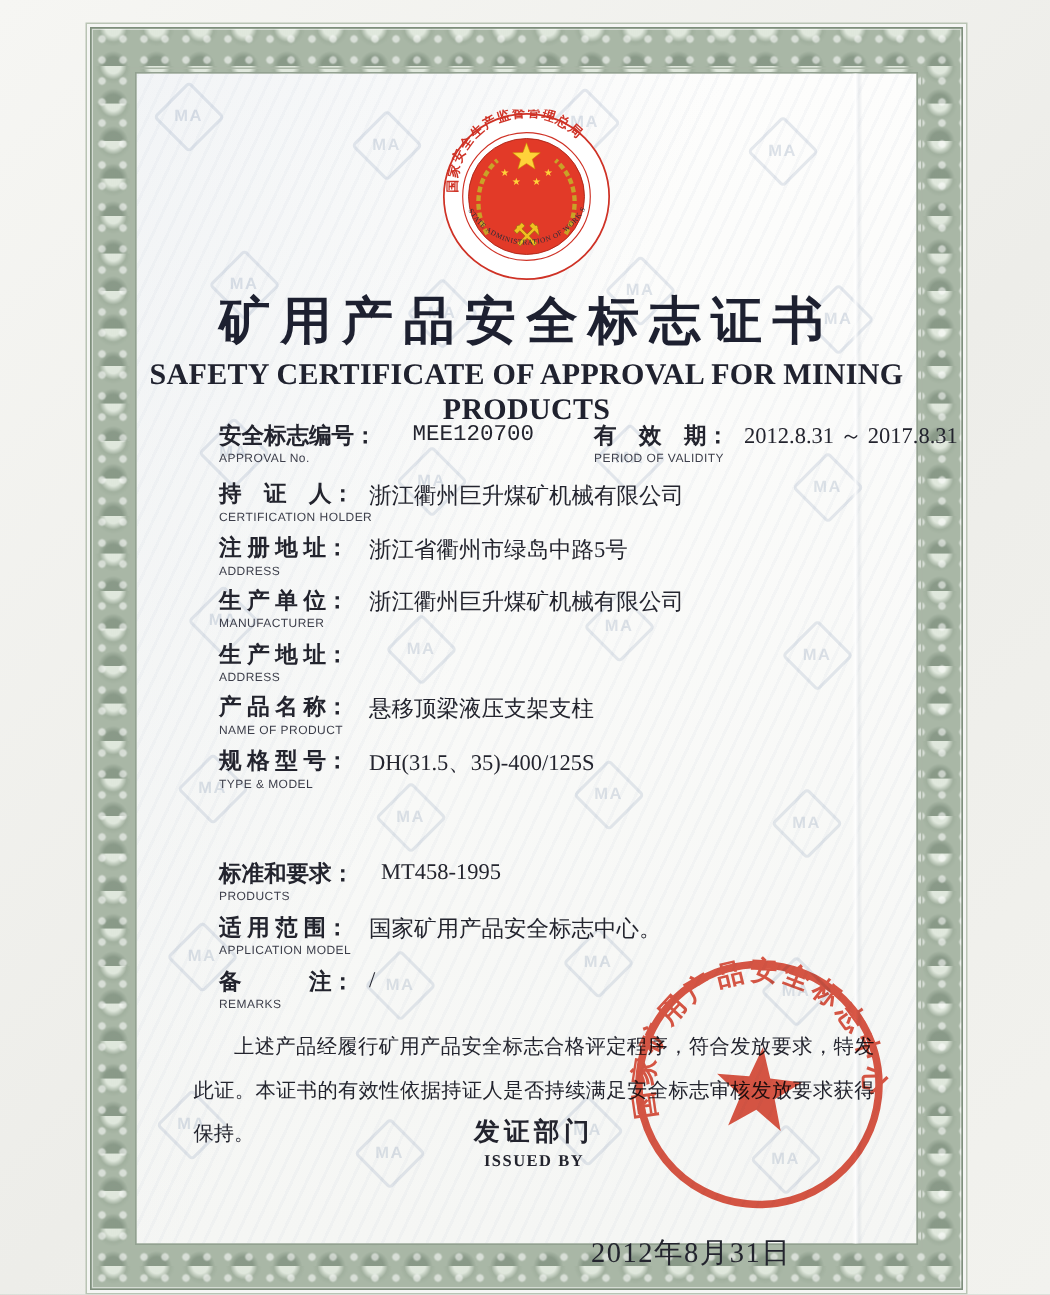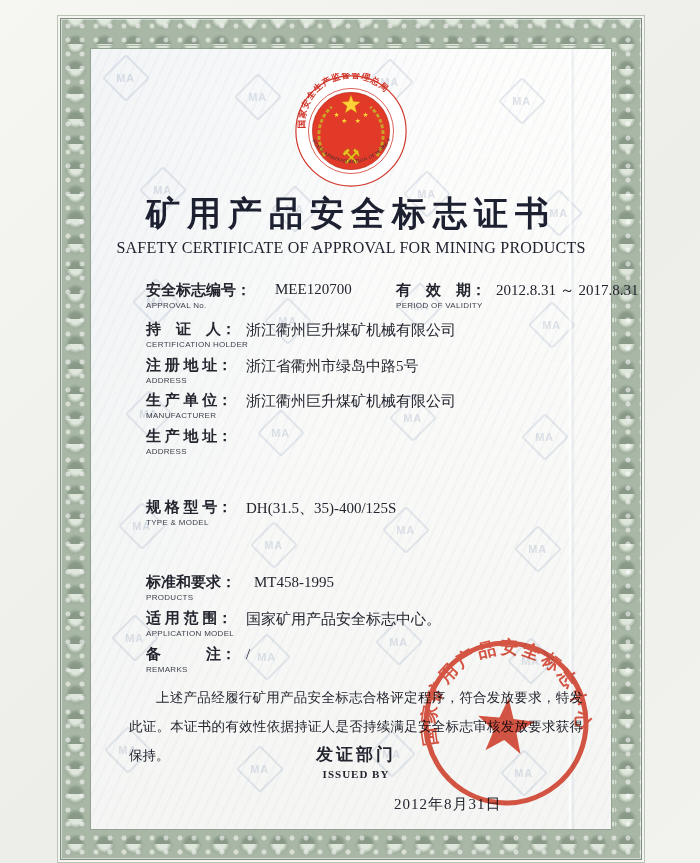--- a/index.html
+++ b/index.html
@@ -36,41 +36,41 @@
   .wm{position:absolute;width:30px;height:30px;border:2px solid rgba(132,152,178,.20);
     transform:rotate(45deg);display:flex;align-items:center;justify-content:center;border-radius:3px;}
   .wm span{transform:rotate(-45deg);font-family:"Liberation Sans",sans-serif;font-weight:bold;
     font-size:11px;color:rgba(132,152,178,.26);letter-spacing:1px;}
   
   .emblem{position:absolute;left:50%;top:24px;transform:translateX(-50%);width:116px;height:116px;}
   
   .title-zh{position:absolute;left:0;right:0;top:142px;text-align:center;
     font-size:34px;font-weight:bold;letter-spacing:7px;color:#1d2030;}
   .title-en{position:absolute;left:0;right:0;top:190px;text-align:center;
-    font-size:16px;font-weight:normal;letter-spacing:.2px;color:#20222f;}
+    font-size:20px;font-weight:bold;letter-spacing:.2px;color:#20222f;}
   
   .apprrow{position:absolute;left:55px;right:20px;top:232px;height:36px;}
   .appr-left{position:absolute;left:0;top:0;}
   .appr-right{position:absolute;left:250px;top:0;display:flex;}
   .lab-zh{font-size:15px;font-weight:bold;color:#23242e;white-space:pre;}
   .lab-en{font-size:8px;letter-spacing:.3px;color:#3c3e4a;margin-top:1px;white-space:nowrap;
     font-family:Liberation Sans, sans-serif;}
   .inl-val{font-size:15px;margin-left:24px;white-space:nowrap;}
   
   .row{position:absolute;left:55px;right:12px;display:flex;align-items:flex-start;}
   .row .lab{width:100px;flex-shrink:0;}
   .row .val{font-size:15px;padding-top:1px;white-space:nowrap;}
   
   .statement{position:absolute;left:38px;right:28px;top:634px;font-size:13.5px;
     line-height:29px;text-indent:2em;color:#23242e;text-align:justify;}
   
   .issued{position:absolute;left:195px;width:140px;top:694px;text-align:center;}
   .issued .zh{font-size:17px;font-weight:bold;letter-spacing:3px;}
   .issued .en{font-size:11px;font-weight:bold;letter-spacing:1px;margin-top:2px;}
-  .date{position:absolute;left:303px;top:746px;font-size:15px;letter-spacing:1px;}
+  .date{position:absolute;left:303px;top:773px;font-size:19px;letter-spacing:1px;}
   
   .seal{position:absolute;left:328px;top:587px;width:174px;height:174px;
     opacity:.88;mix-blend-mode:multiply;transform:rotate(6deg);}
 </style>
 </head>
 <body>
 
 <div class="page">
   <div class="band"></div>
 
@@ -185,21 +185,21 @@
       <text font-size="5" fill="#2a2c38" letter-spacing="0.4">
         <textPath href="#arcBot" startOffset="2%">STATE ADMINISTRATION OF WORK SAFETY</textPath>
       </text>
     </svg>
 
     <div class="title-zh">矿用产品安全标志证书</div>
     <div class="title-en">SAFETY CERTIFICATE OF APPROVAL FOR MINING PRODUCTS</div>
 
     <div class="apprrow">
       <div class="appr-left">
-        <div style="display:flex;">
+        <div style="display:flex;font-family:Liberation Mono, monospace;">
           <span class="lab-zh">安全标志编号：</span>
           <span class="inl-val">MEE120700</span>
         </div>
         <div class="lab-en">APPROVAL No.</div>
       </div>
       <div class="appr-right">
         <div>
           <div class="lab-zh">有　效　期：</div>
           <div class="lab-en">PERIOD OF VALIDITY</div>
         </div>
@@ -226,20 +226,27 @@
           <div class="lab-zh">生 产 单 位：</div>
         <div class="lab-en">MANUFACTURER</div>
         </div>
       <div class="val">浙江衢州巨升煤矿机械有限公司</div>
     </div>
     <div class="row" style="top:378px">
       <div class="lab">
           <div class="lab-zh">生 产 地 址：</div>
         <div class="lab-en">ADDRESS</div>
         </div>
+    </div>
+    <div class="row" style="top:413px">
+      <div class="lab">
+          <div class="lab-zh">产 品 名 称：</div>
+        <div class="lab-en">NAME OF PRODUCT</div>
+        </div>
+      <div class="val">悬移顶梁液压支架支柱</div>
     </div>
     <div class="row" style="top:449px">
       <div class="lab">
           <div class="lab-zh">规 格 型 号：</div>
         <div class="lab-en">TYPE &amp; MODEL</div>
         </div>
       <div class="val">DH(31.5、35)-400/125S</div>
     </div>
     <div class="row" style="top:524px">
       <div class="lab">

